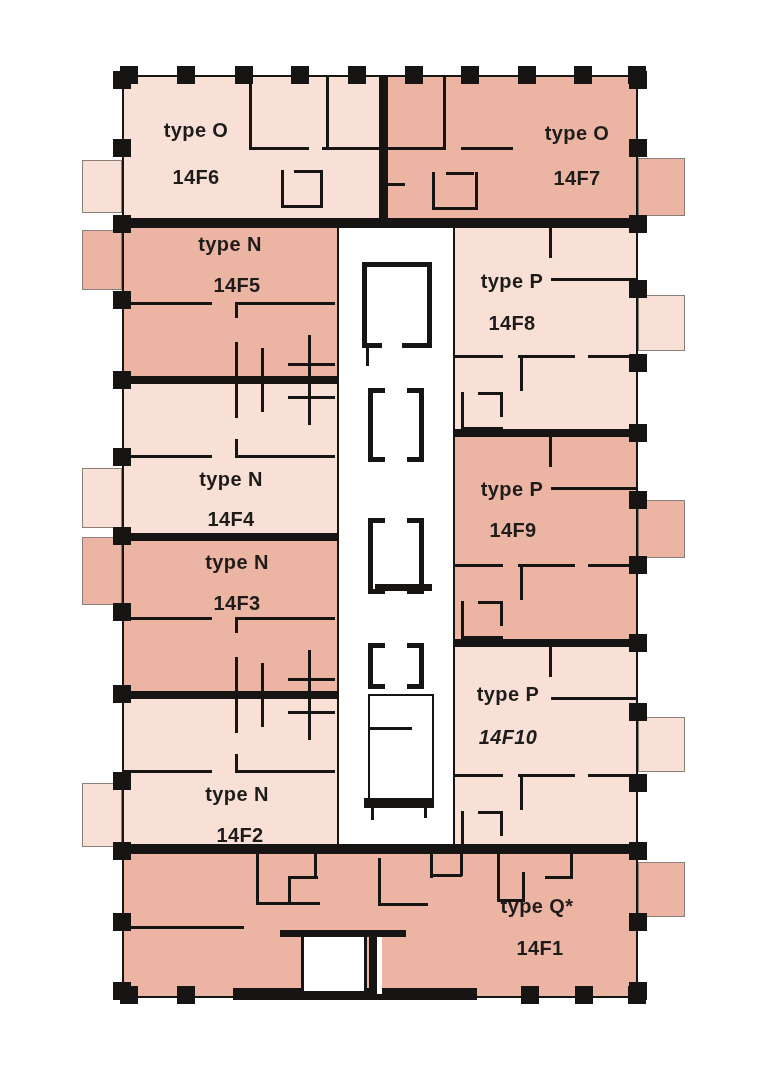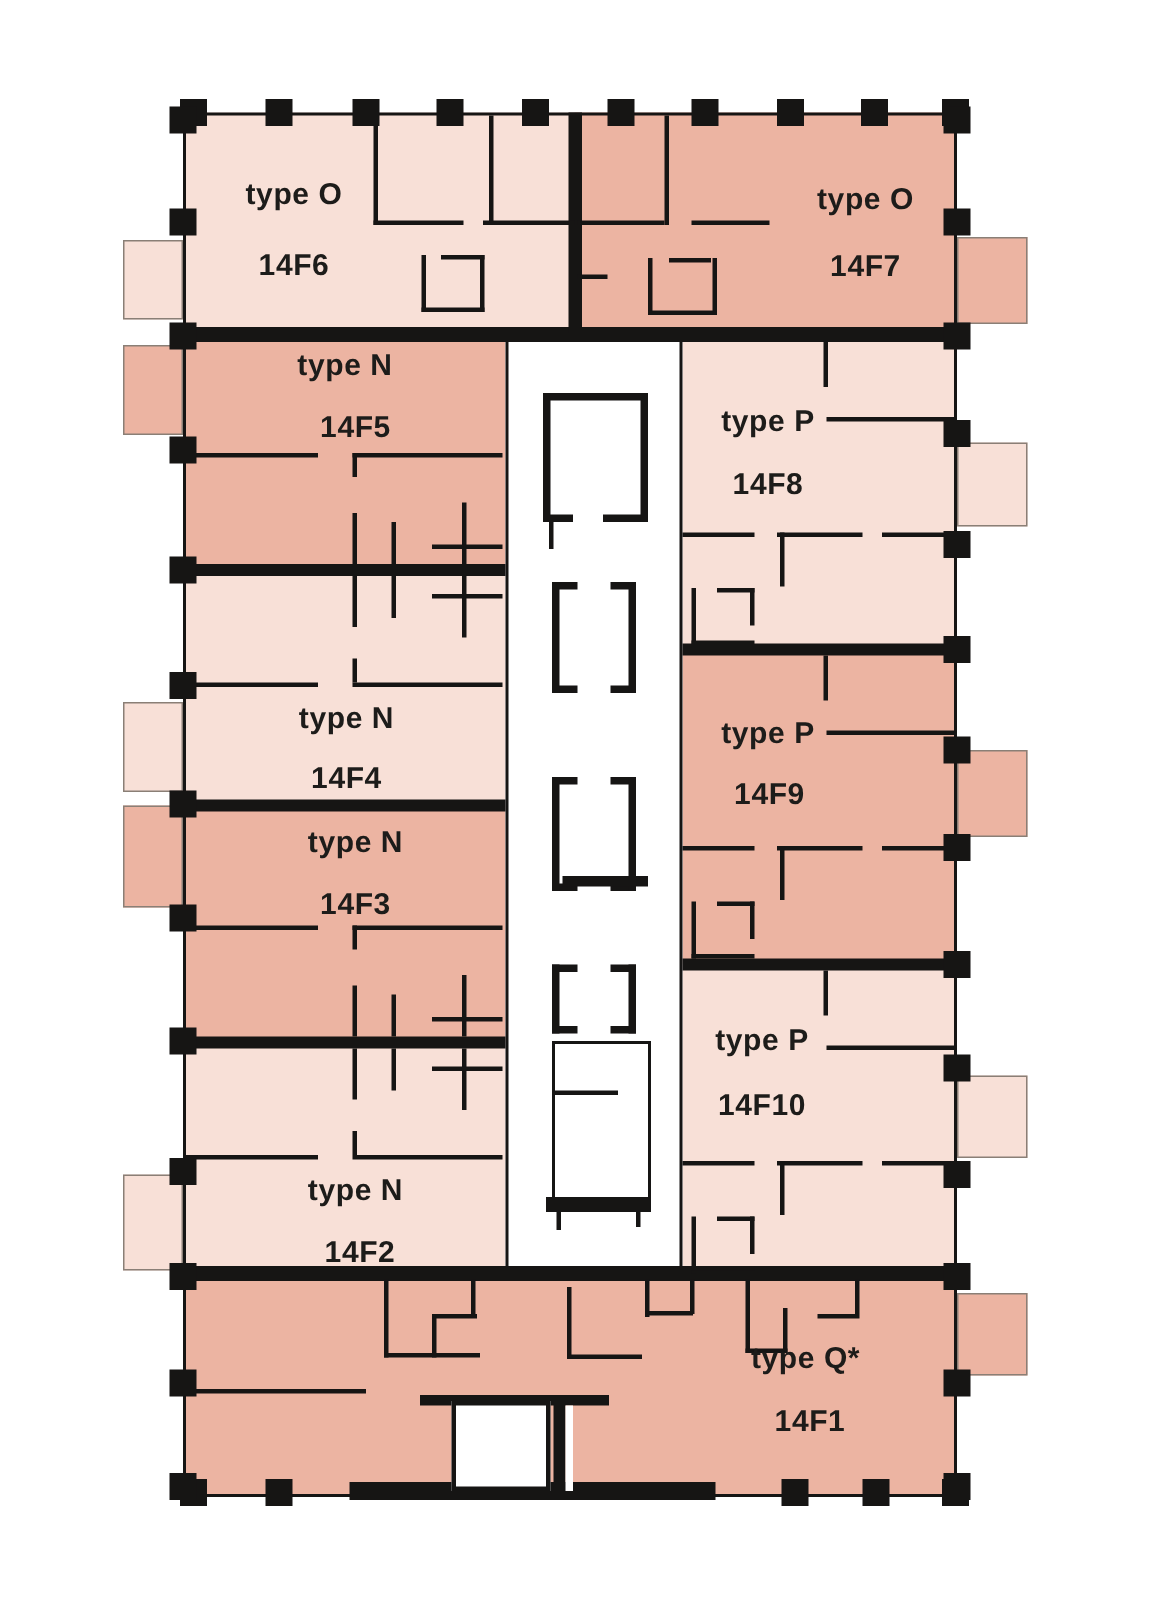--- a/index.html
+++ b/index.html
@@ -221,18 +221,18 @@
     <span class="label" style="left: 237px; top: 285px; z-index: 9;">14F5</span>
     <span class="label" style="left: 512px; top: 281px; z-index: 9;">type P</span>
     <span class="label" style="left: 512px; top: 323px; z-index: 9;">14F8</span>
     <span class="label" style="left: 231px; top: 479px; z-index: 9;">type N</span>
     <span class="label" style="left: 231px; top: 519px; z-index: 9;">14F4</span>
     <span class="label" style="left: 512px; top: 489px; z-index: 9;">type P</span>
     <span class="label" style="left: 513px; top: 530px; z-index: 9;">14F9</span>
     <span class="label" style="left: 237px; top: 562px; z-index: 9;">type N</span>
     <span class="label" style="left: 237px; top: 603px; z-index: 9;">14F3</span>
     <span class="label" style="left: 508px; top: 694px; z-index: 9;">type P</span>
-    <span class="label" style="left: 508px; top: 737px; z-index: 9;">14F10</span>
+    <span class="label" style="left: 508px; top: 737px; z-index: 9; font-style: italic;">14F10</span>
     <span class="label" style="left: 237px; top: 794px; z-index: 9;">type N</span>
     <span class="label" style="left: 240px; top: 835px; z-index: 9;">14F2</span>
     <span class="label" style="left: 537px; top: 906px; z-index: 9;">type Q*</span>
     <span class="label" style="left: 540px; top: 948px; z-index: 9;">14F1</span>
   </div>
 
 </body></html>

